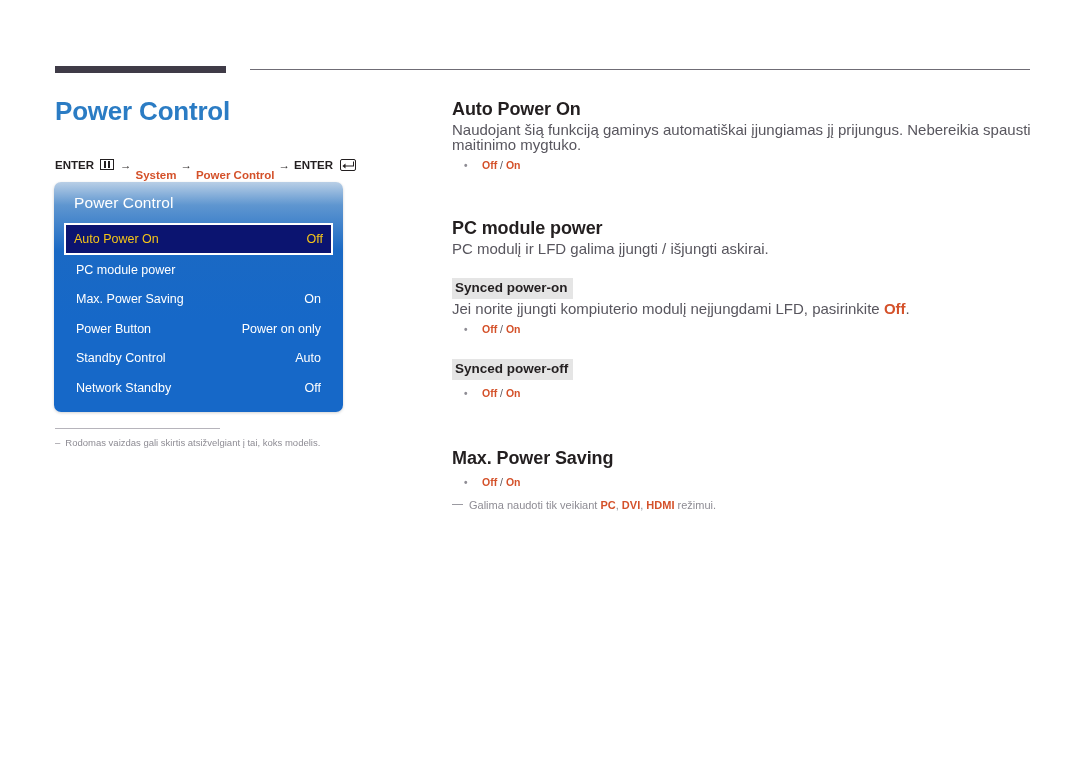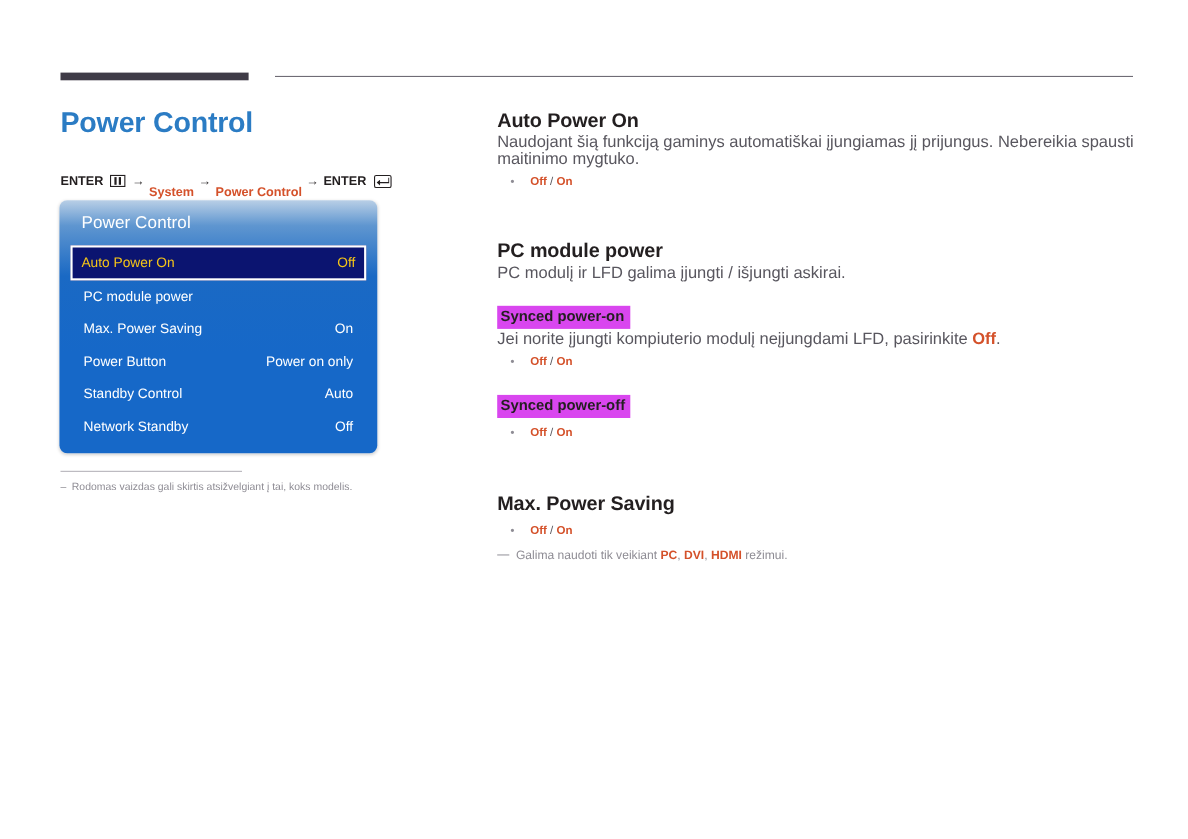--- a/index.html
+++ b/index.html
@@ -218,21 +218,21 @@
     position: absolute;
     left: 12px;
     color: #8e8c94;
     font-size: 10px;
   }
   .opt-list li .sep { color: #58565e; font-weight: normal; }
 
   .subhead {
     display: inline-block;
     margin-top: 22px;
-    background: #d946ef;
+    background: #e5e5e5;
     color: #231f20;
     font-size: 13.5px;
     font-weight: bold;
     padding: 2px 5px 3px 3px;
     line-height: 16px;
   }
 
   .footnote {
     margin-top: 9px;
     font-size: 11px;

